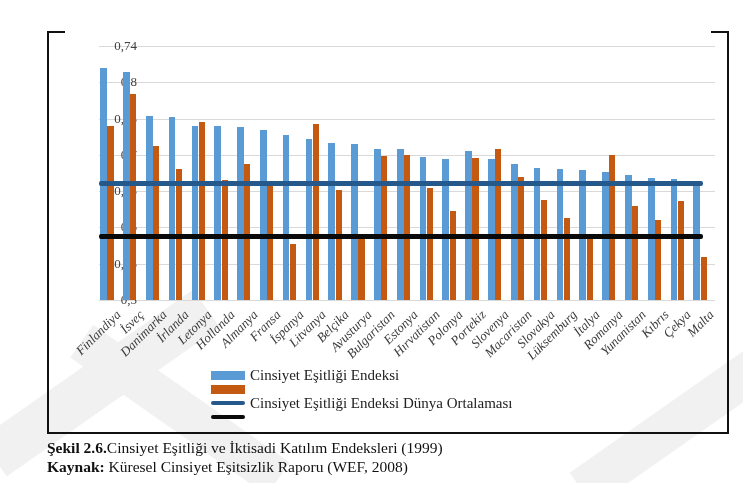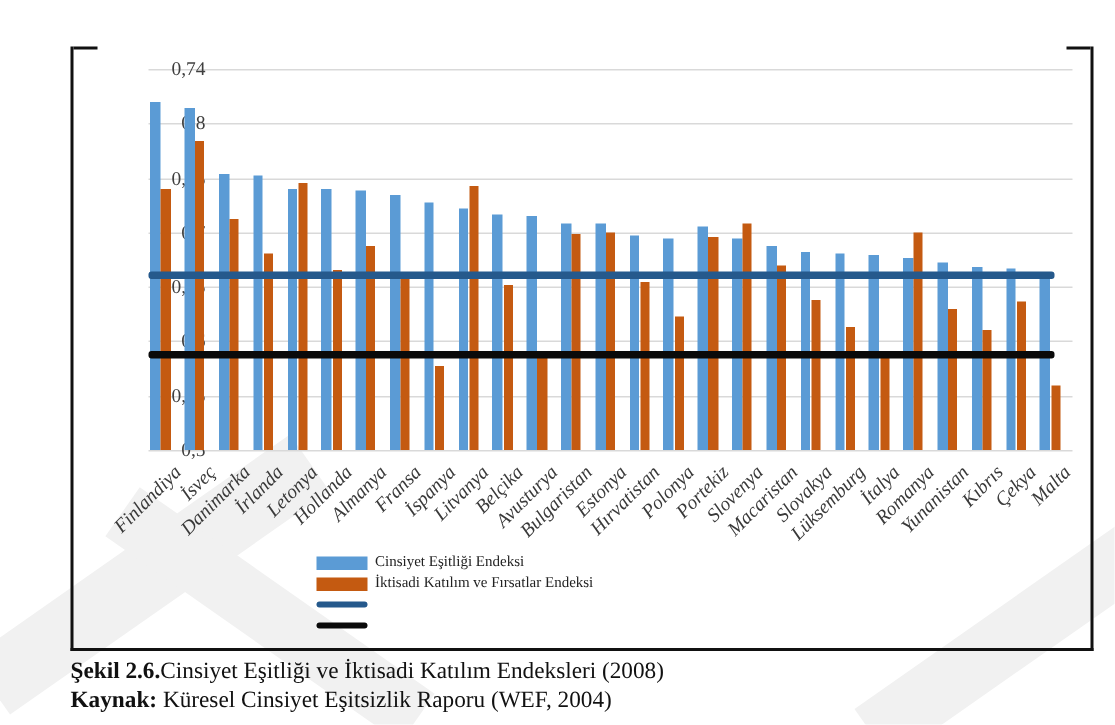--- a/index.html
+++ b/index.html
@@ -26,21 +26,21 @@
   .ref-line{position:absolute;left:0;width:604px;border-radius:2px;}
   .x-label{
     position:absolute;width:112px;text-align:right;
     transform-origin:100% 0;transform:rotate(-45deg);
     font-size:13px;font-style:italic;color:#3a3a3a;white-space:nowrap;
   }
   .legend{position:absolute;left:162px;top:337px;z-index:3;}
   .legend-row{display:flex;align-items:center;height:14px;}
   .legend-swatch{width:34px;height:9px;margin-right:5px;flex:0 0 auto;}
   .legend-line{width:34px;height:4px;border-radius:2px;margin-right:5px;flex:0 0 auto;}
-  .legend-label{font-size:10px;color:#222;white-space:nowrap;line-height:14px;}
+  .legend-label{font-size:15px;color:#222;white-space:nowrap;line-height:14px;}
   .caption{position:absolute;left:47px;top:438px;width:660px;z-index:3;
     font-size:15.5px;color:#111;line-height:19px;}
   .caption b{font-weight:bold;}
 </style>
 </head>
 <body>
 
 <div class="watermark" style="left:-30px;top:360px;width:260px;height:46px;transform:rotate(-35deg);"></div>
 <div class="watermark" style="left:60px;top:390px;width:240px;height:40px;transform:rotate(35deg);"></div>
 <div class="watermark" style="left:560px;top:400px;width:240px;height:42px;transform:rotate(-35deg);"></div>
@@ -150,27 +150,27 @@
       <div class="ref-line" style="top: 135.4px; height: 5px; background: rgb(37, 89, 140);"></div>
       <div class="ref-line" style="top: 188.4px; height: 5px; background: rgb(10, 10, 10);"></div>
     </div>
   <div class="legend">
       <div class="legend-row">
         <div class="legend-swatch" style="background: rgb(91, 155, 213);"></div>
         <div class="legend-label">Cinsiyet Eşitliği Endeksi</div>
       </div>
       <div class="legend-row">
         <div class="legend-swatch" style="background: rgb(196, 90, 17);"></div>
-        <div class="legend-label">İktisadi Katılım ve Fırsatlar Endeksi</div>
       </div>
       <div class="legend-row">
         <div class="legend-line" style="background: rgb(37, 89, 140);"></div>
+        <div class="legend-label">Cinsiyet Eşitliği Endeksi Dünya Ortalaması</div>
       </div>
       <div class="legend-row">
         <div class="legend-line" style="background: rgb(10, 10, 10);"></div>
       </div>
     </div>
 </div>
 
 <div class="caption">
-  <div><b>Şekil 2.6.</b><span>Cinsiyet Eşitliği ve İktisadi Katılım Endeksleri (2008)</span></div>
-  <div><b>Kaynak:</b><span> Küresel Cinsiyet Eşitsizlik Raporu (WEF, 2004)</span></div>
+  <div><b>Şekil 2.6.</b><span>Cinsiyet Eşitliği ve İktisadi Katılım Endeksleri (1999)</span></div>
+  <div><b>Kaynak:</b><span> Küresel Cinsiyet Eşitsizlik Raporu (WEF, 2008)</span></div>
 </div>
 
 </body></html>

